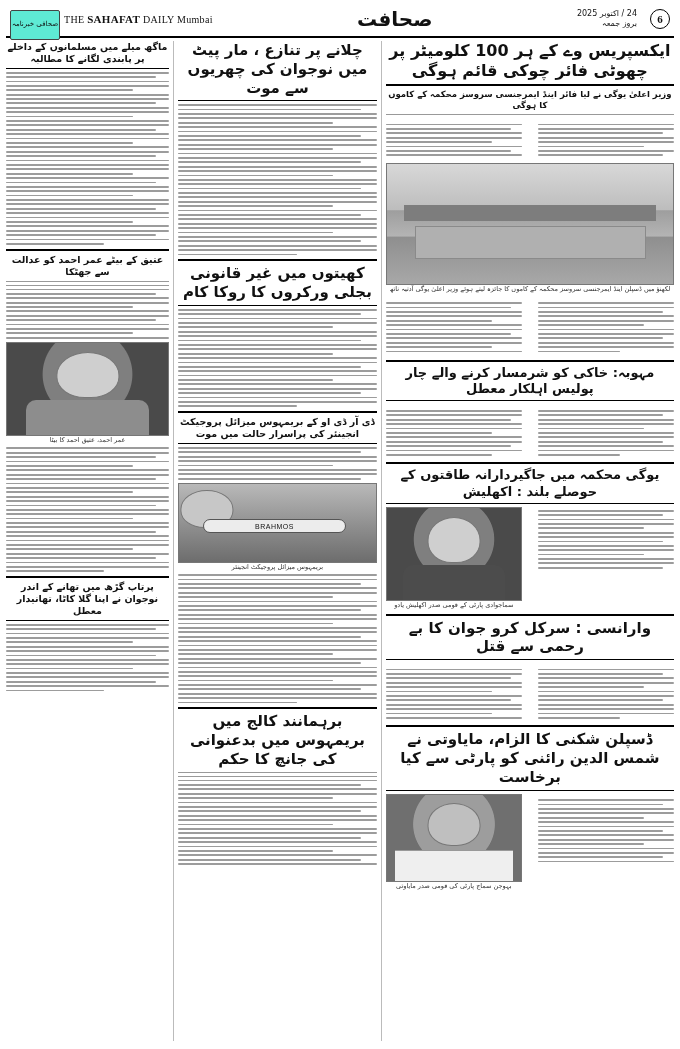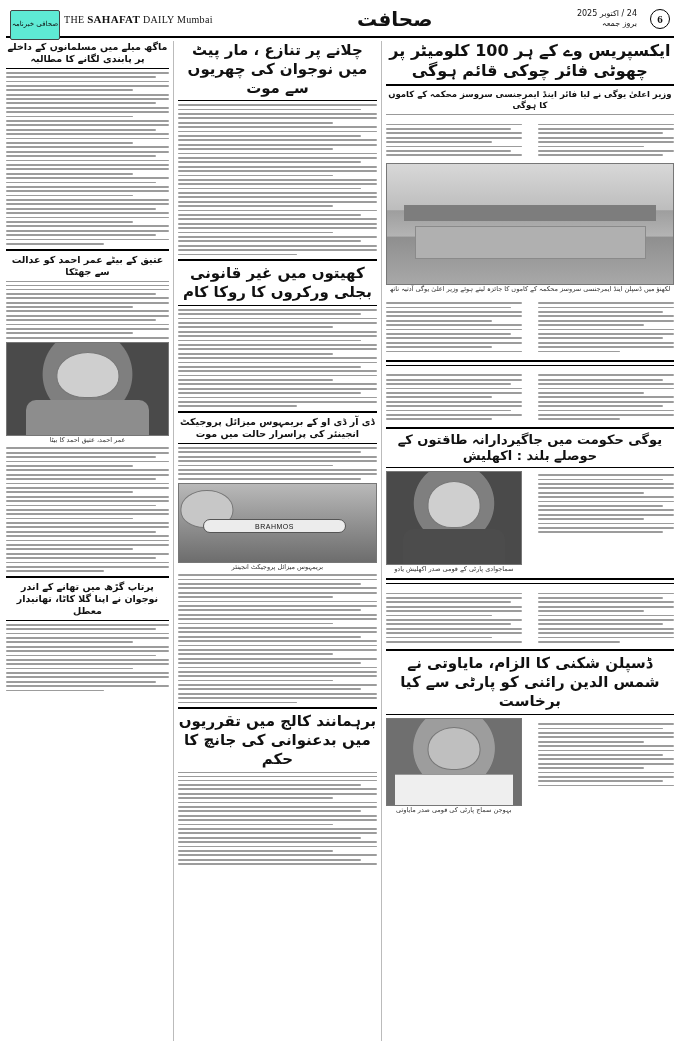--- a/index.html
+++ b/index.html
@@ -166,20 +166,21 @@
             <div class="ln s1"></div>
             <div class="ln s2"></div>
           <div class="ln s1"></div>
             <div class="ln s1"></div>
             <div class="ln s3"></div>
             <div class="ln s1"></div>
         </div>
       </div>
 
       <div class="rule thick" style="margin-top:5px;"></div>
+      <div class="hl lg">مہوبہ: خاکی کو شرمسار کرنے والے چار پولیس اہلکار معطل</div>
       <div class="rule"></div>
       <div class="cols2">
         <div class="body tight">
           <div class="ln s1"></div>
             <div class="ln s2"></div>
             <div class="ln s1"></div>
             <div class="ln s1"></div>
           <div class="ln s3"></div>
             <div class="ln s1"></div>
             <div class="ln s1"></div>
@@ -197,21 +198,21 @@
             <div class="ln s3"></div>
             <div class="ln s1"></div>
             <div class="ln s1"></div>
           <div class="ln s2"></div>
             <div class="ln s1"></div>
             <div class="ln s3"></div>
         </div>
       </div>
 
       <div class="rule thick" style="margin-top:4px;"></div>
-      <div class="hl lg">یوگی حکومت میں جاگیردارانہ طاقتوں کے حوصلے بلند : اکھلیش</div>
+      <div class="hl lg">یوگی محکمہ میں جاگیردارانہ طاقتوں کے حوصلے بلند : اکھلیش</div>
       <div class="rule"></div>
 
       <div class="cols2">
         <div>
           <div class="body tight">
             <div class="ln s1"></div>
               <div class="ln s2"></div>
               <div class="ln s1"></div>
               <div class="ln s1"></div>
             <div class="ln s3"></div>
@@ -229,20 +230,21 @@
         <div>
           <div class="photo ph-portrait dark" style="height:92px;">
             <div class="head-oval"></div>
               <div class="suit"></div>
           </div>
           <div class="caption">سماجوادی پارٹی کے قومی صدر اکھلیش یادو</div>
         </div>
       </div>
 
       <div class="rule thick" style="margin-top:4px;"></div>
+      <div class="hl md">وارانسی : سرکل کرو جوان کا بے رحمی سے قتل</div>
       <div class="rule"></div>
       <div class="cols2">
         <div class="body tight">
           <div class="ln s1"></div>
             <div class="ln s2"></div>
             <div class="ln s1"></div>
             <div class="ln s1"></div>
           <div class="ln s3"></div>
             <div class="ln s1"></div>
             <div class="ln s1"></div>
@@ -418,21 +420,21 @@
           <div class="ln s1"></div>
         <div class="ln s3"></div>
           <div class="ln s1"></div>
           <div class="ln s2"></div>
           <div class="ln s1"></div>
         <div class="ln s1"></div>
           <div class="ln s4"></div>
       </div>
 
       <div class="rule thick" style="margin-top:4px;"></div>
-      <div class="hl md">برہمانند کالج میں تقرریوں میں بدعنوانی کی جانچ کا حکم</div>
+      <div class="hl md">برہمانند کالج میں بریمہوس میں بدعنوانی کی جانچ کا حکم</div>
       <div class="rule thin"></div>
       <div class="rule thin"></div>
       <div class="body tight">
         <div class="ln s1"></div>
           <div class="ln s2"></div>
           <div class="ln s1"></div>
           <div class="ln s1"></div>
         <div class="ln s3"></div>
           <div class="ln s1"></div>
           <div class="ln s1"></div>

